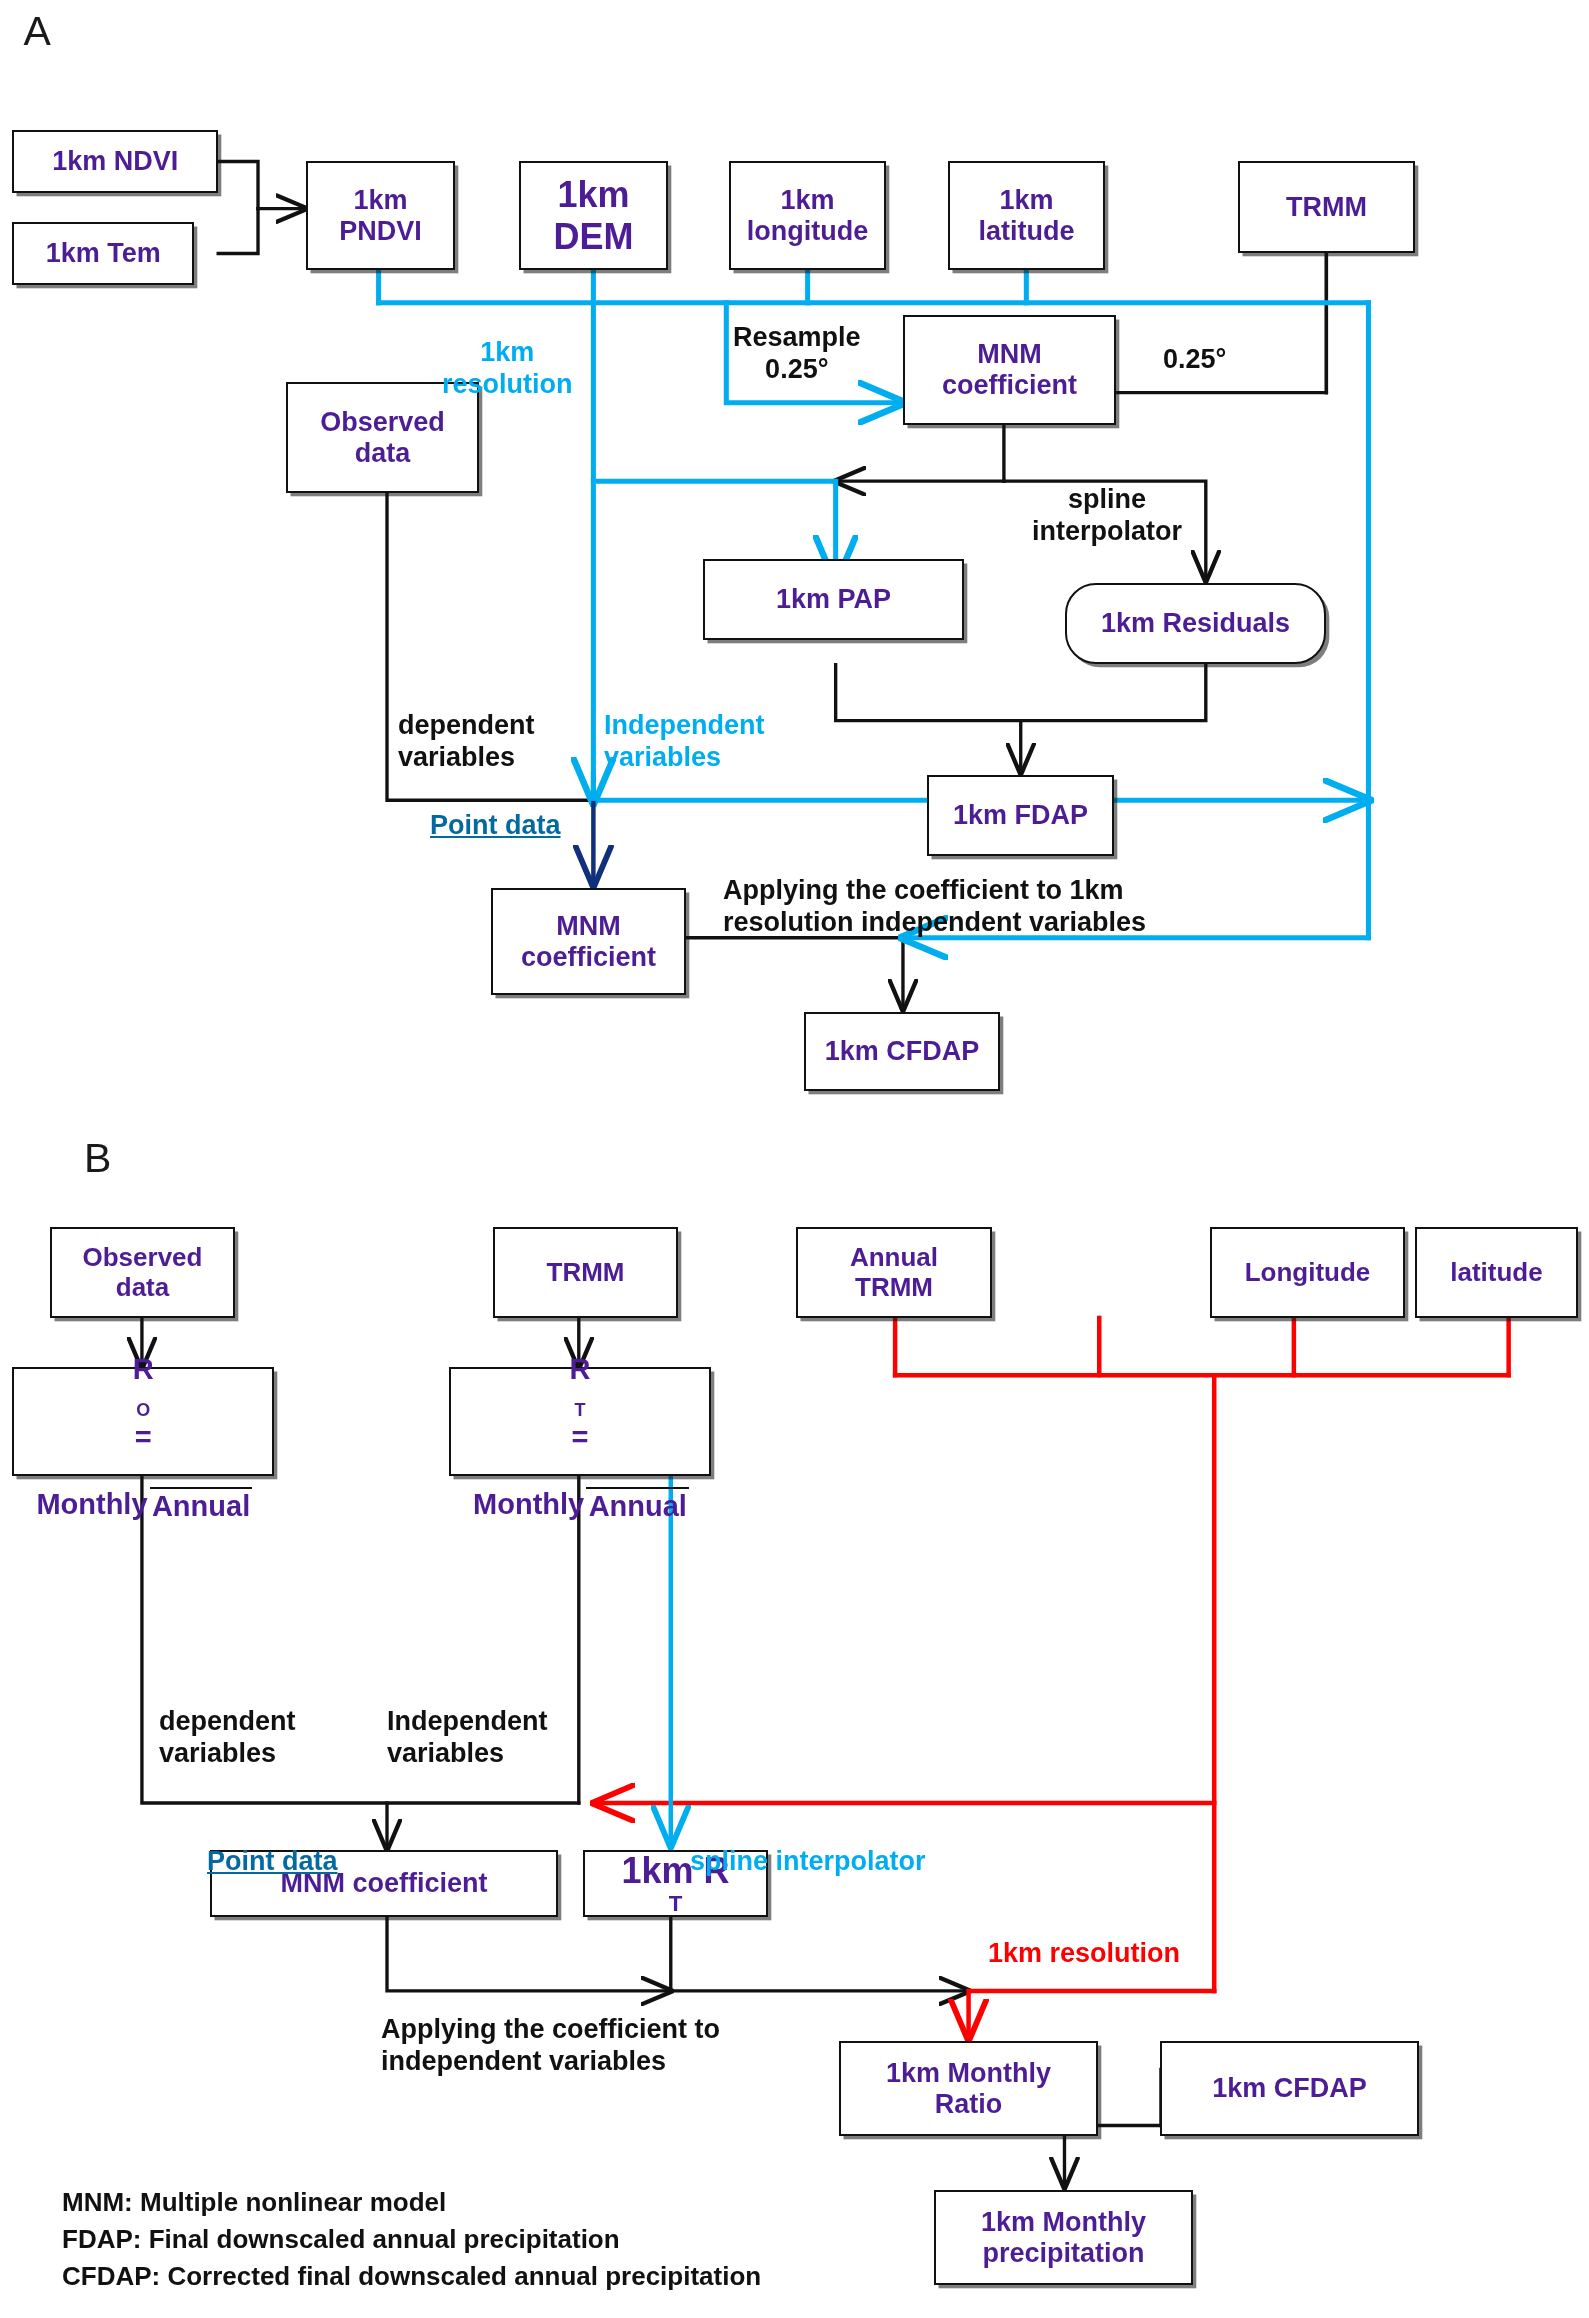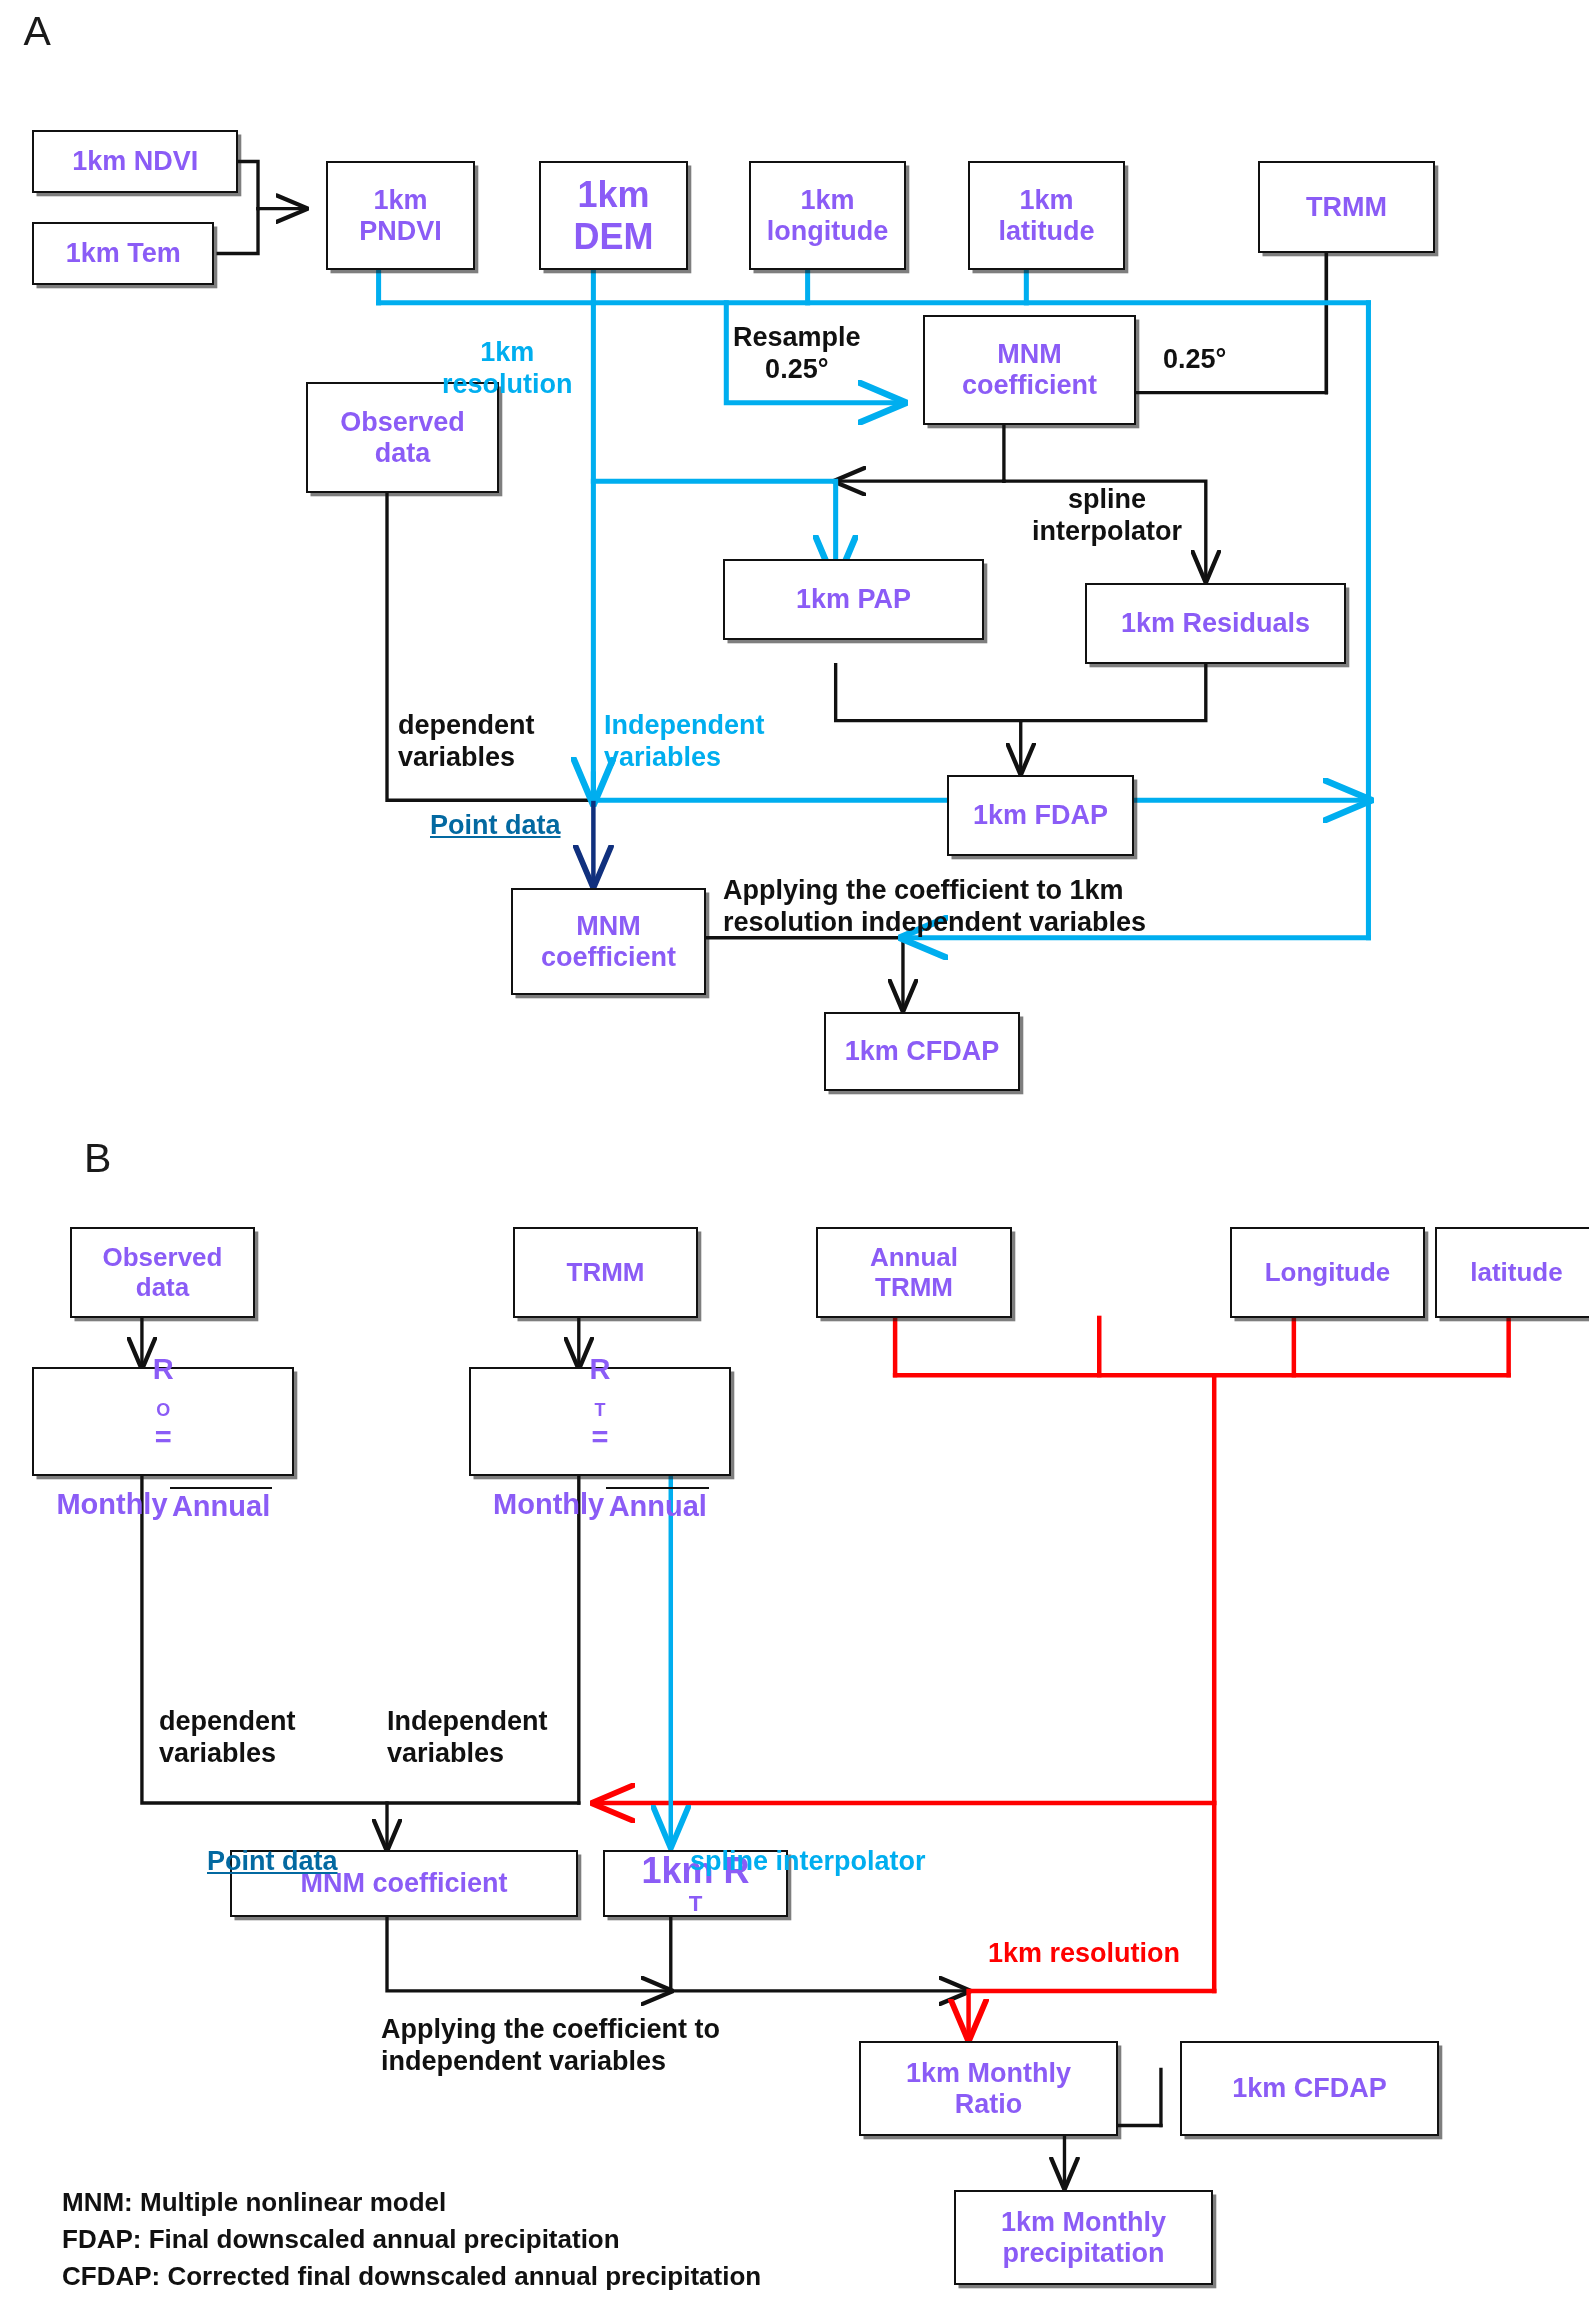--- a/index.html
+++ b/index.html
@@ -9,25 +9,24 @@
 
   .node{
     position:absolute;
     background:#ffffff;
     border:2.8px solid #111111;
     box-shadow:3.9px 3.9px 0 -0.6px rgba(20,20,20,0.55);
     display:flex;align-items:center;justify-content:center;
     text-align:center;
     font-family:"Liberation Sans", sans-serif;
     font-weight:700;
-    color:#8b5cf6;
+    color:#4c1d95;
     line-height:1.14;
     box-sizing:border-box;
     z-index:5;
-    margin-left:20px;
   }
   .node span{display:block;white-space:pre-line;padding:0 3.4px;}
 
   .panel-label{
     position:absolute;font-size:41px;font-weight:400;color:#1a1a1a;
     font-family:"Liberation Sans", sans-serif;z-index:6;
   }
   .edge-label{
     position:absolute;font-weight:700;color:#111;
     font-family:"Liberation Sans", sans-serif;
@@ -193,21 +192,21 @@
 
   <div class="node" style="left:286px;top:382px;width:193px;height:111px;font-size:27px;">
     <span>Observed
 data</span>
   </div>
 
   <div class="node" style="left:703px;top:559px;width:261px;height:81px;font-size:27px;">
     <span>1km PAP</span>
   </div>
 
-  <div class="node" style="left:1065px;top:583px;width:261px;height:81px;font-size:27px;">
+  <div class="node" style="left:1065px;top:583px;width:261px;height:81px;font-size:27px;border-radius:31px;">
     <span>1km Residuals</span>
   </div>
 
   <div class="node" style="left:927px;top:775px;width:187px;height:81px;font-size:27px;">
     <span>1km FDAP</span>
   </div>
 
   <div class="node" style="left:491px;top:888px;width:195px;height:107px;font-size:27px;">
     <span>MNM
 coefficient</span>

